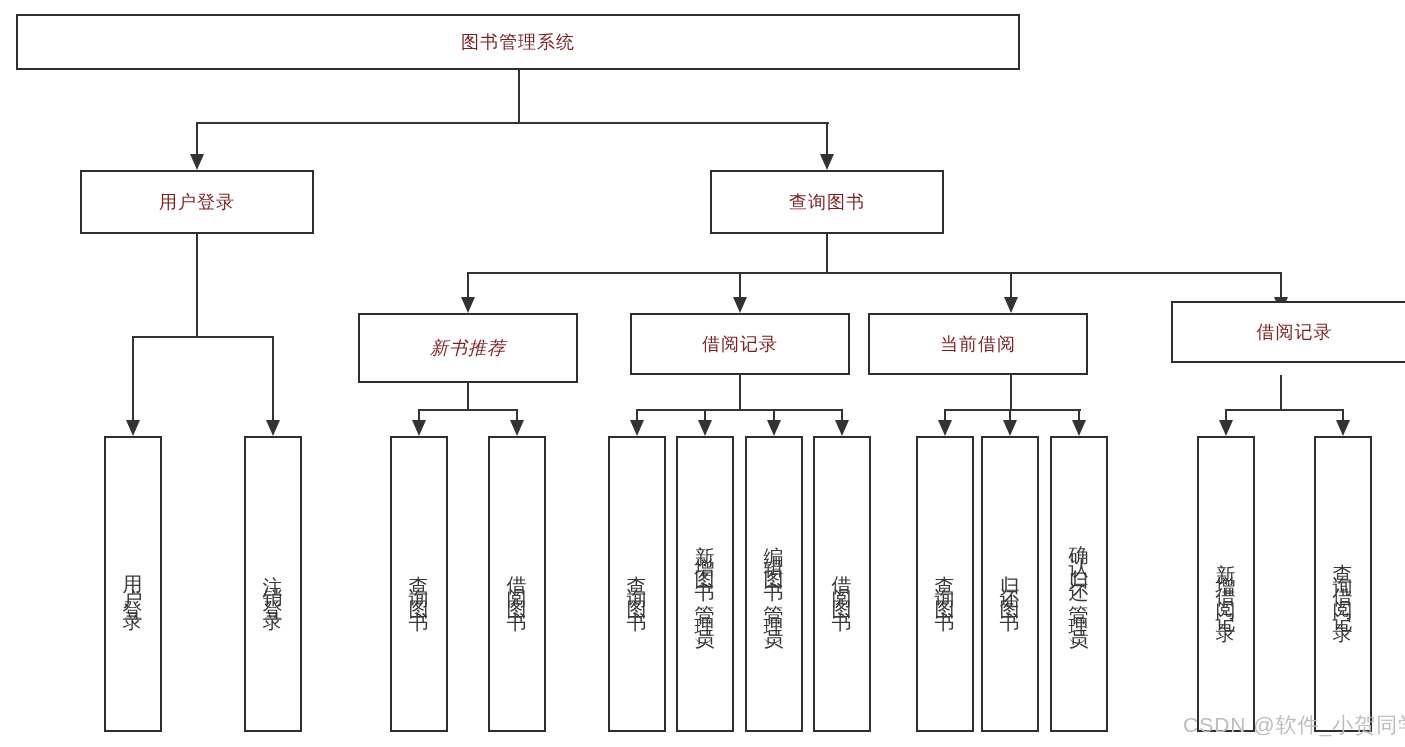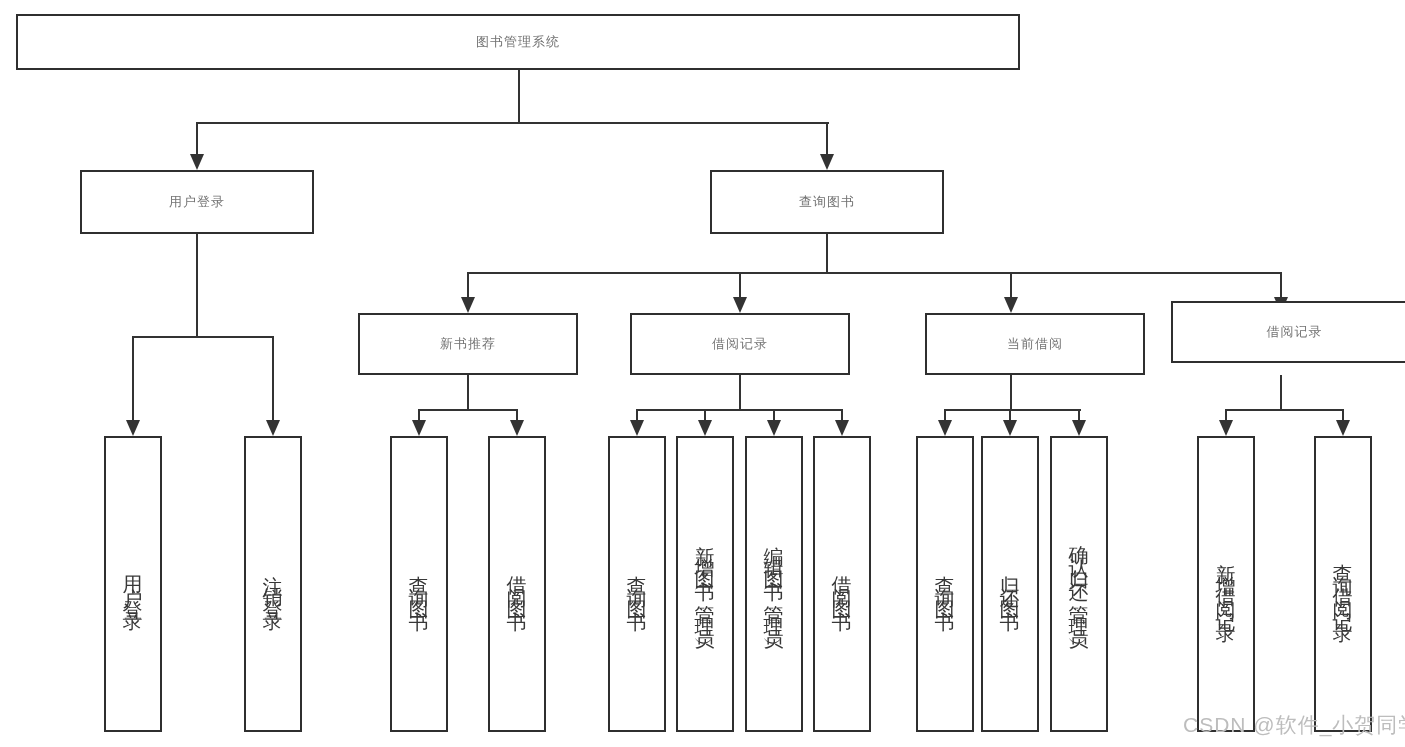--- a/index.html
+++ b/index.html
@@ -4,21 +4,21 @@
 <style>
   html,body{margin:0;padding:0;background:#ffffff;}
   .stage{
     position:relative;width:1405px;height:747px;background:#ffffff;
     font-family:"Liberation Sans","DejaVu Sans",sans-serif;color:#333333;overflow:hidden;
   }
   .box{
     position:absolute;box-sizing:border-box;border:2px solid #2f2f2f;background:#ffffff;
     display:flex;align-items:center;justify-content:center;z-index:2;
   }
-  .box .lbl{font-size:13px;color:#737373;letter-spacing:1px;white-space:nowrap;}
+  .box .lbl{font-size:18px;color:#7f1d1d;letter-spacing:1px;white-space:nowrap;}
   .vbox .lbl{
     writing-mode:vertical-rl;text-orientation:mixed;
     font-size:20px;letter-spacing:12px;line-height:1;color:#383838;white-space:nowrap;
   }
   .h{position:absolute;height:2px;background:#333333;z-index:1;}
   .v{position:absolute;width:2px;background:#333333;z-index:1;}
   .ah{
     position:absolute;width:0;height:0;z-index:1;
     border-left:7px solid transparent;border-right:7px solid transparent;border-top:16px solid #333333;
   }
@@ -67,27 +67,27 @@
     <div class="v" style="left:467px;top:272px;height:27px;"></div>
     <div class="ah" style="left:461px;top:297px;"></div>
     <div class="v" style="left:739px;top:272px;height:27px;"></div>
     <div class="ah" style="left:733px;top:297px;"></div>
     <div class="v" style="left:1010px;top:272px;height:27px;"></div>
     <div class="ah" style="left:1004px;top:297px;"></div>
     <div class="v" style="left:1280px;top:272px;height:27px;"></div>
     <div class="ah" style="left:1274px;top:297px;"></div>
   </div>
 
-  <div class="box" style="left:358px;top:313px;width:220px;height:62px;">
+  <div class="box" style="left:358px;top:313px;width:220px;height:70px;font-style:italic;">
     <span class="lbl">新书推荐</span>
   </div>
   <div class="box" style="left:630px;top:313px;width:220px;height:62px;">
     <span class="lbl">借阅记录</span>
   </div>
-  <div class="box" style="left:925px;top:313px;width:220px;height:62px;">
+  <div class="box" style="left:868px;top:313px;width:220px;height:62px;">
     <span class="lbl">当前借阅</span>
   </div>
   <div class="box" style="left:1171px;top:301px;width:247px;height:62px;">
     <span class="lbl">借阅记录</span>
   </div>
 
   <div>
     <div class="v" style="left:467px;top:375px;height:36px;"></div>
     <div class="h" style="left:418px;top:409px;width:100px;"></div>
     <div class="v" style="left:418px;top:409px;height:13px;"></div>

